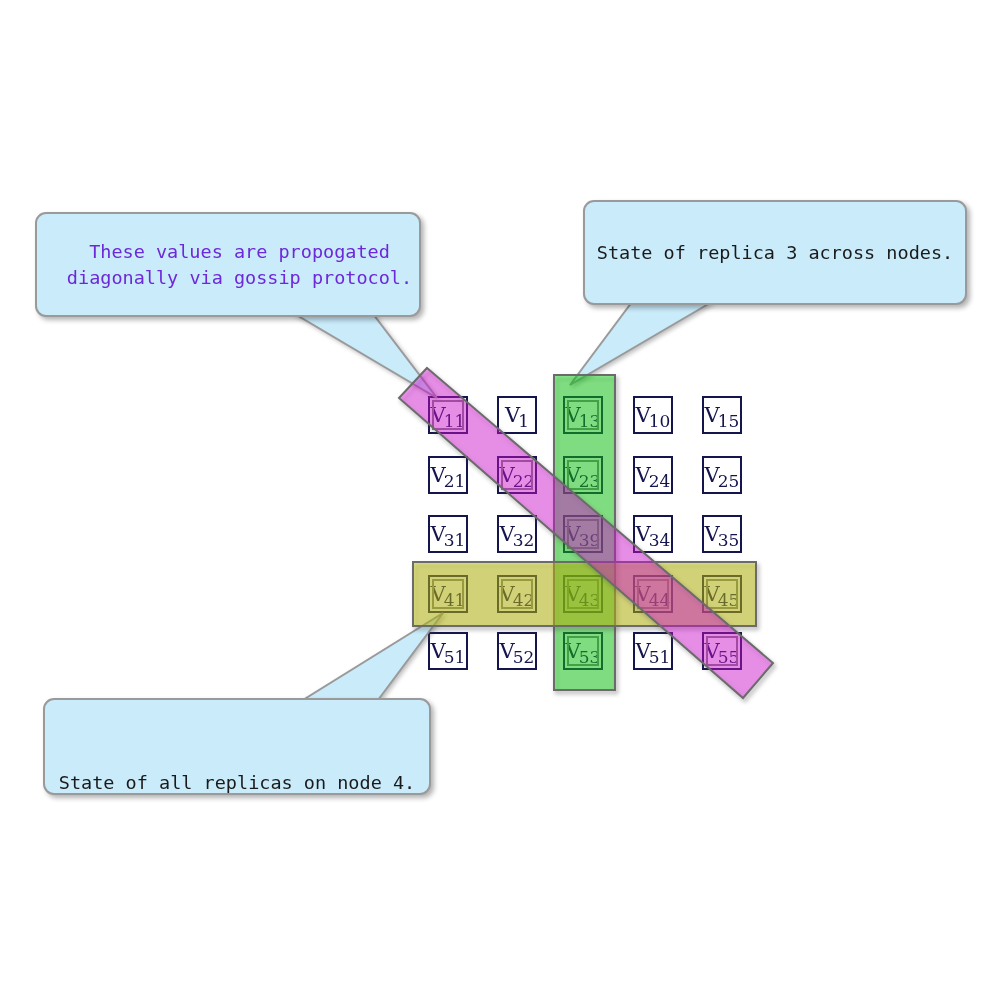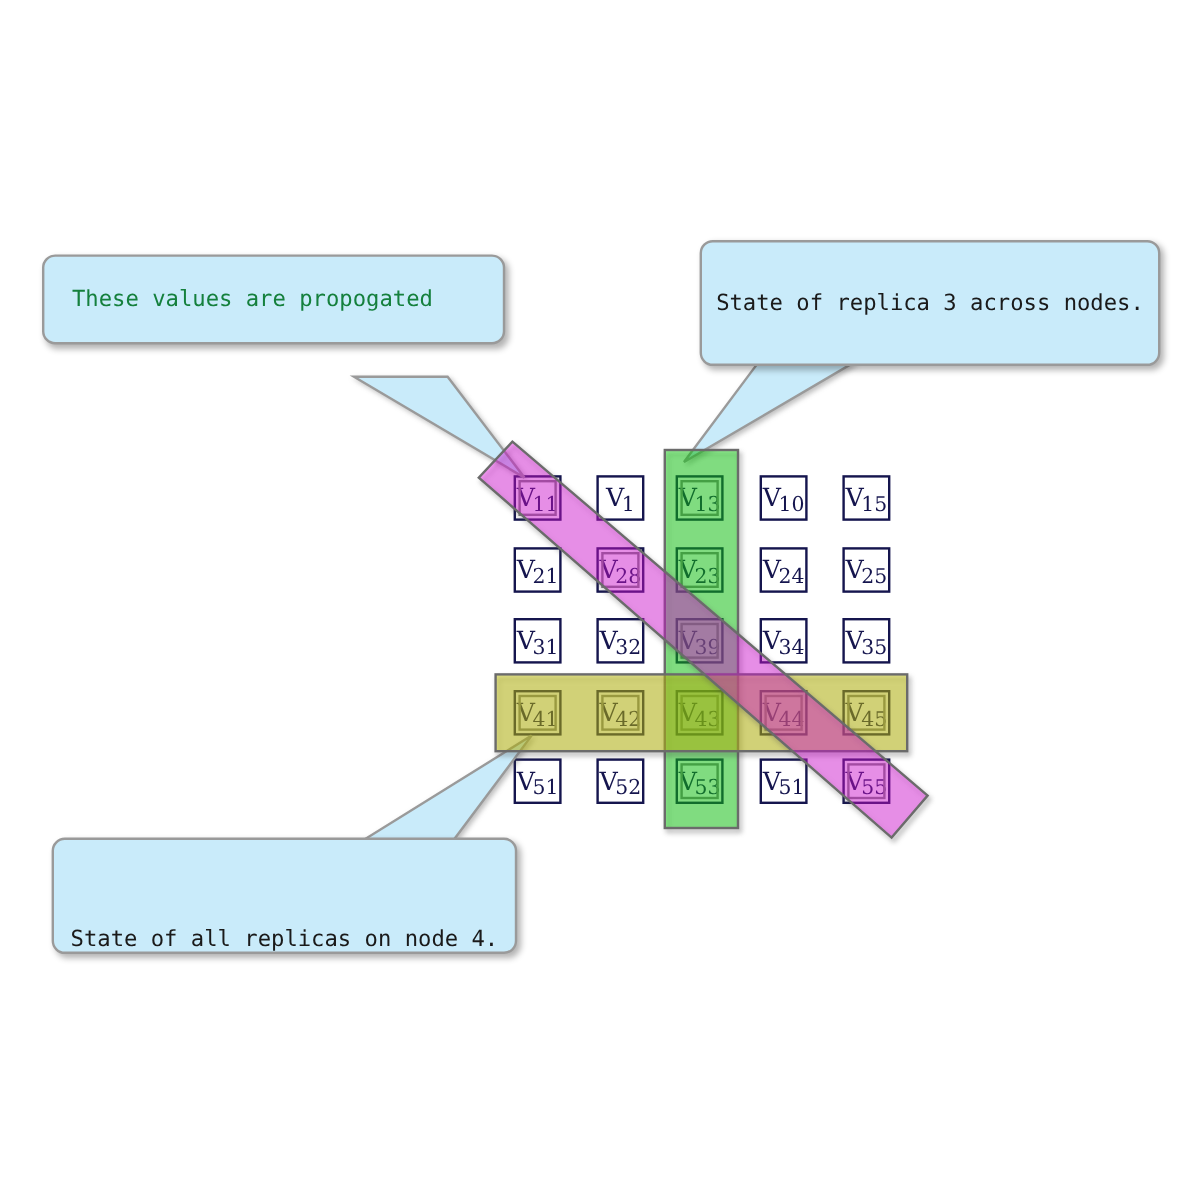--- a/index.html
+++ b/index.html
@@ -14,22 +14,22 @@
   .r0{top:396px}.r1{top:456px}.r2{top:515px}.r3{top:575px}.r4{top:632px}
   
   .overlay{position:absolute;left:0;top:0;z-index:2;pointer-events:none;}
   .hl{filter:drop-shadow(2px 3px 2px rgba(70,70,70,0.45));}
   .tail{filter:drop-shadow(2px 2px 2px rgba(70,70,70,0.35));}
   
   .callout{position:absolute;box-sizing:border-box;background:#c9ebfa;border:2px solid #9a9a9a;
            border-radius:11px;box-shadow:3px 3px 5px rgba(0,0,0,0.30);
            display:flex;flex-direction:column;justify-content:center;
            font-size:18.5px;z-index:3;white-space:nowrap;}
-  #callout-gossip{left:35px;top:212px;width:386px;height:75px;padding-left:23px;
-                  color:#15803d;line-height:26px;}
+  #callout-gossip{left:35px;top:212px;width:386px;height:105px;padding-left:23px;
+                  color:#6d28d9;line-height:26px;text-align:center;}
   #callout-replica{left:583px;top:200px;width:384px;height:105px;align-items:center;color:#1a1a1a;}
   #callout-node{left:43px;top:698px;width:388px;height:97px;align-items:center;color:#1a1a1a;justify-content:flex-end;}
 </style>
 </head>
 <body>
 
 <div class="stage">
 
   <div class="cell r0 c0">
       <span class="sym">V</span>
@@ -51,21 +51,21 @@
       <span class="sym">V</span>
       <span class="sub">15</span>
     </div>
 
   <div class="cell r1 c0">
       <span class="sym">V</span>
       <span class="sub">21</span>
     </div>
   <div class="cell r1 c1">
       <span class="sym">V</span>
-      <span class="sub">28</span>
+      <span class="sub">22</span>
     </div>
   <div class="cell r1 c2">
       <span class="sym">V</span>
       <span class="sub">23</span>
     </div>
   <div class="cell r1 c3">
       <span class="sym">V</span>
       <span class="sub">24</span>
     </div>
   <div class="cell r1 c4">
@@ -159,20 +159,21 @@
 
     <rect class="hl" x="554" y="375" width="61" height="315" stroke="#6b6b6b" stroke-width="2" fill="rgba(0,220,0,0.42)"></rect>
 
     <rect class="hl" x="413" y="562" width="343" height="64" stroke="#6b6b6b" stroke-width="2" fill="rgba(200,200,0,0.45)"></rect>
 
     <polygon class="hl" points="427,368 773,663 743,698 399,398" stroke="#6b6b6b" stroke-width="2" fill="rgba(240,0,240,0.37)"></polygon>
   </svg>
 
   <div class="callout" id="callout-gossip">
     <span>These values are propogated</span>
+    <span>diagonally via gossip protocol.</span>
   </div>
 
   <div class="callout" id="callout-replica">
     <span>State of replica 3 across nodes.</span>
   </div>
 
   <div class="callout" id="callout-node">
     <span>State of all replicas on node 4.</span>
   </div>
 

